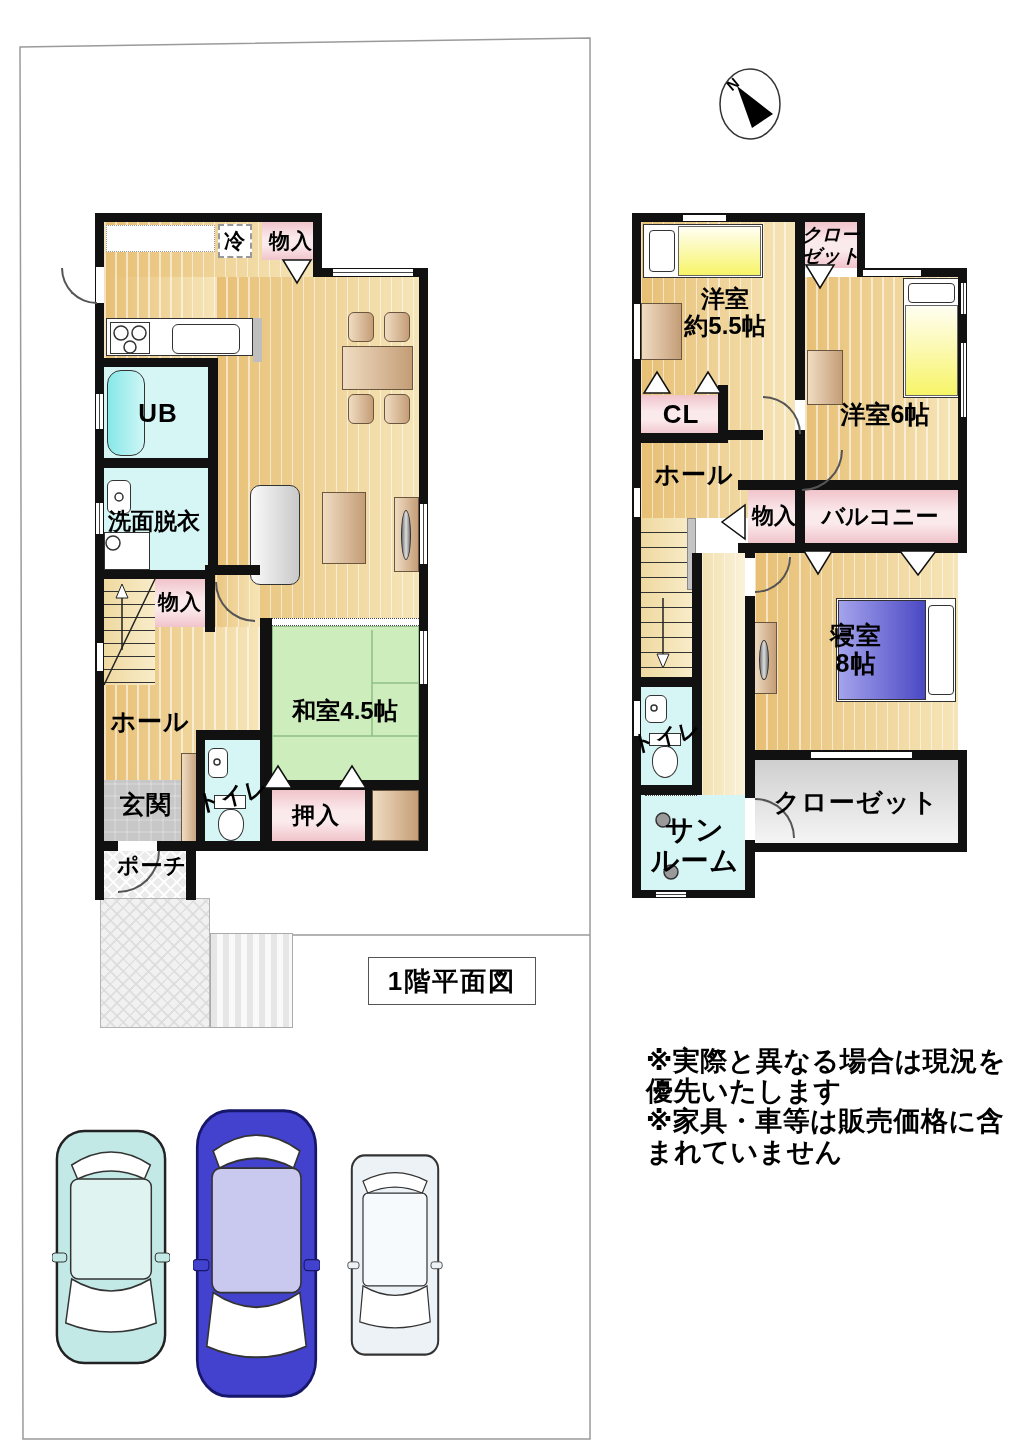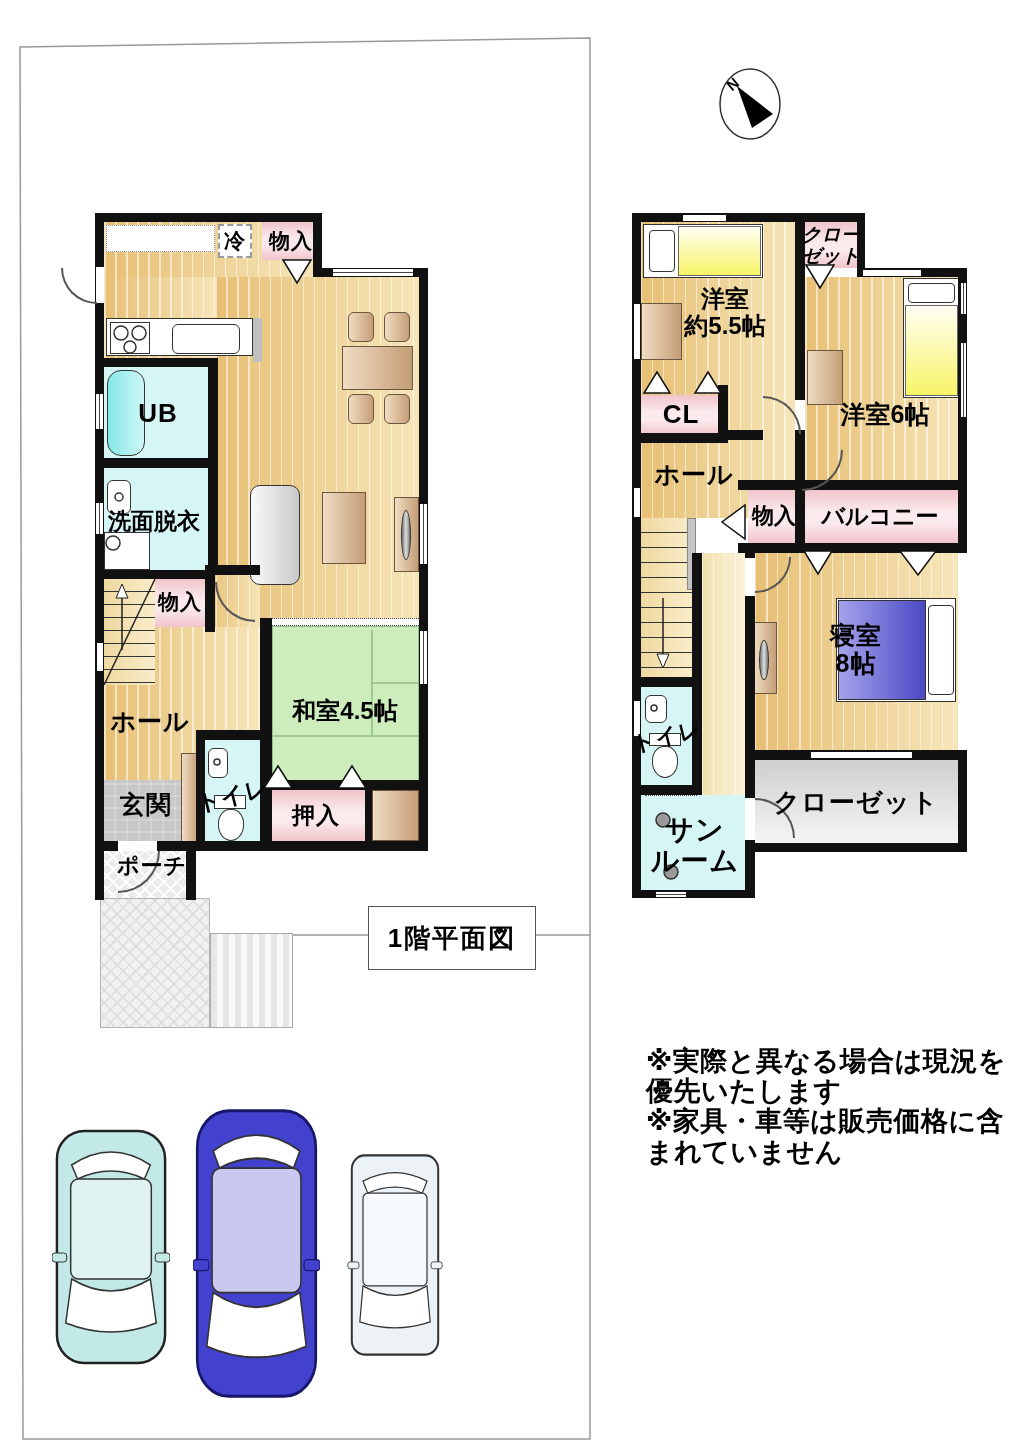--- a/index.html
+++ b/index.html
@@ -278,21 +278,21 @@
   <div class="lbl" style="left:694px;top:474px;font-size:25px;">ホール</div>
   <div class="lbl" style="left:774px;top:516px;font-size:22px;letter-spacing:0;">物入</div>
   <div class="lbl" style="left:880px;top:517px;font-size:23px;letter-spacing:0;">バルコニー</div>
   <div class="lbl" style="left:856px;top:649px;font-size:25px;">寝室
 8帖</div>
   <div class="lbl rot" style="left:667px;top:737px;font-size:22px;">トイレ</div>
   <div class="lbl" style="left:695px;top:845px;font-size:28px;">サン
 ルーム</div>
   <div class="lbl" style="left:856px;top:803px;font-size:26px;">クローゼット</div>
 
-  <div class="titlebox" style="left:368px;top:906px;width:168px;height:64px;">1階平面図</div>
+  <div class="titlebox" style="left:368px;top:957px;width:168px;height:48px;">1階平面図</div>
 
   <div class="notes" style="left:646px;top:1046px;width:392px;">※実際と異なる場合は現況を
 優先いたします
 ※家具・車等は販売価格に含
 まれていません</div>
 
   <svg class="abs" style="left:52px;top:1127px;z-index:2;" width="118" height="240" viewBox="0 0 120 240" preserveAspectRatio="none">
     <rect x="5" y="4" width="110" height="232" rx="28" fill="#C2E9E5" stroke="#222" stroke-width="2.5"></rect>
     <path d="M20 38 Q60 12 100 38 L94 52 Q60 36 26 52 Z" fill="#fff" stroke="#333" stroke-width="1.5"></path>
     <rect x="19" y="52" width="82" height="100" rx="8" fill="#DFF4F1" stroke="#333" stroke-width="1.5"></rect>

